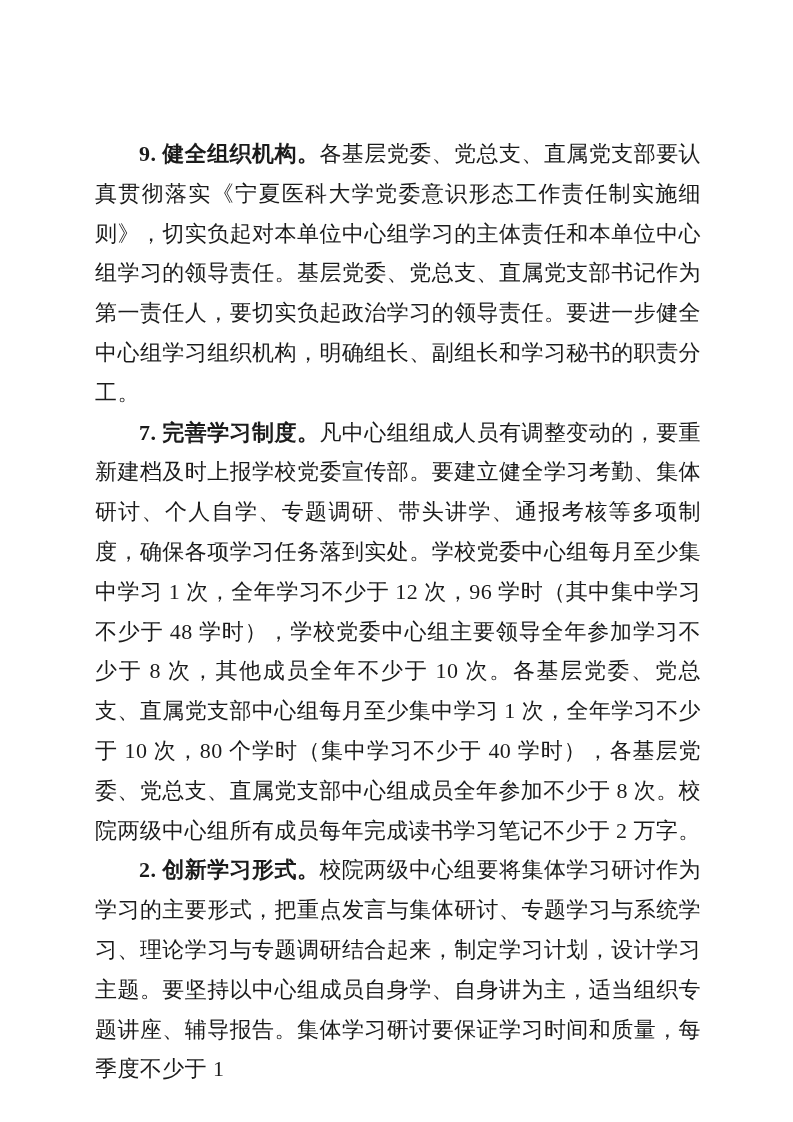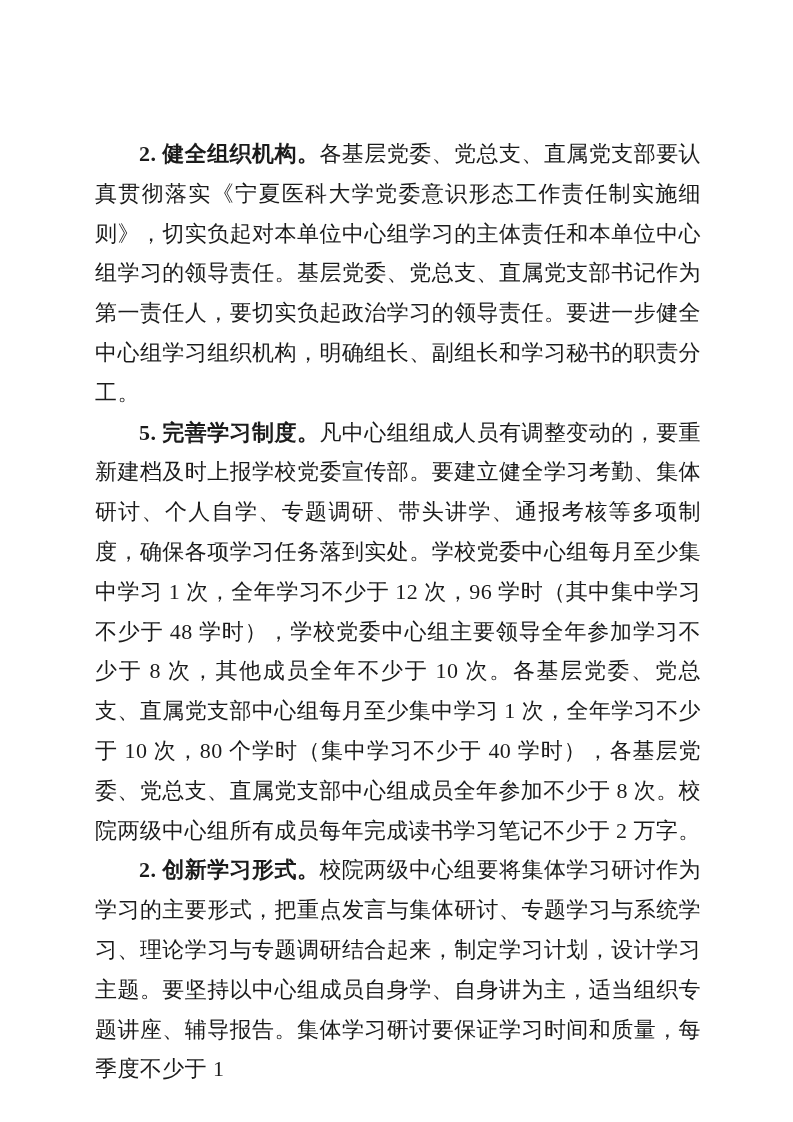--- a/index.html
+++ b/index.html
@@ -43,22 +43,22 @@
     font-size: 14px;
     color: #222222;
   }
 </style>
 </head>
 <body>
 
 <div class="page">
   <div class="content">
 
-    <p class="para"><b class="lead">2. 健全组织机构。</b><span>各基层党委、党总支、直属党支部要认真贯彻落实《宁夏医科大学党委意识形态工作责任制实施细则》，切实负起对本单位中心组学习的主体责任和本单位中心组学习的领导责任。基层党委、党总支、直属党支部书记作为第一责任人，要切实负起政治学习的领导责任。要进一步健全中心组学习组织机构，明确组长、副组长和学习秘书的职责分工。</span></p>
+    <p class="para"><b class="lead">9. 健全组织机构。</b><span>各基层党委、党总支、直属党支部要认真贯彻落实《宁夏医科大学党委意识形态工作责任制实施细则》，切实负起对本单位中心组学习的主体责任和本单位中心组学习的领导责任。基层党委、党总支、直属党支部书记作为第一责任人，要切实负起政治学习的领导责任。要进一步健全中心组学习组织机构，明确组长、副组长和学习秘书的职责分工。</span></p>
 
-    <p class="para"><b class="lead">5. 完善学习制度。</b><span>凡中心组组成人员有调整变动的，要重新建档及时上报学校党委宣传部。要建立健全学习考勤、集体研讨、个人自学、专题调研、带头讲学、通报考核等多项制度，确保各项学习任务落到实处。学校党委中心组每月至少集中学习 1 次，全年学习不少于 12 次，96 学时（其中集中学习不少于 48 学时），学校党委中心组主要领导全年参加学习不少于 8 次，其他成员全年不少于 10 次。各基层党委、党总支、直属党支部中心组每月至少集中学习 1 次，全年学习不少于 10 次，80 个学时（集中学习不少于 40 学时），各基层党委、党总支、直属党支部中心组成员全年参加不少于 8 次。校院两级中心组所有成员每年完成读书学习笔记不少于 2 万字。</span></p>
+    <p class="para"><b class="lead">7. 完善学习制度。</b><span>凡中心组组成人员有调整变动的，要重新建档及时上报学校党委宣传部。要建立健全学习考勤、集体研讨、个人自学、专题调研、带头讲学、通报考核等多项制度，确保各项学习任务落到实处。学校党委中心组每月至少集中学习 1 次，全年学习不少于 12 次，96 学时（其中集中学习不少于 48 学时），学校党委中心组主要领导全年参加学习不少于 8 次，其他成员全年不少于 10 次。各基层党委、党总支、直属党支部中心组每月至少集中学习 1 次，全年学习不少于 10 次，80 个学时（集中学习不少于 40 学时），各基层党委、党总支、直属党支部中心组成员全年参加不少于 8 次。校院两级中心组所有成员每年完成读书学习笔记不少于 2 万字。</span></p>
 
     <p class="para"><b class="lead">2. 创新学习形式。</b><span>校院两级中心组要将集体学习研讨作为学习的主要形式，把重点发言与集体研讨、专题学习与系统学习、理论学习与专题调研结合起来，制定学习计划，设计学习主题。要坚持以中心组成员自身学、自身讲为主，适当组织专题讲座、辅导报告。集体学习研讨要保证学习时间和质量，每季度不少于 1</span></p>
 
   </div>
 
   <div class="page-footer">6</div>
 </div>
 
 </body></html>

